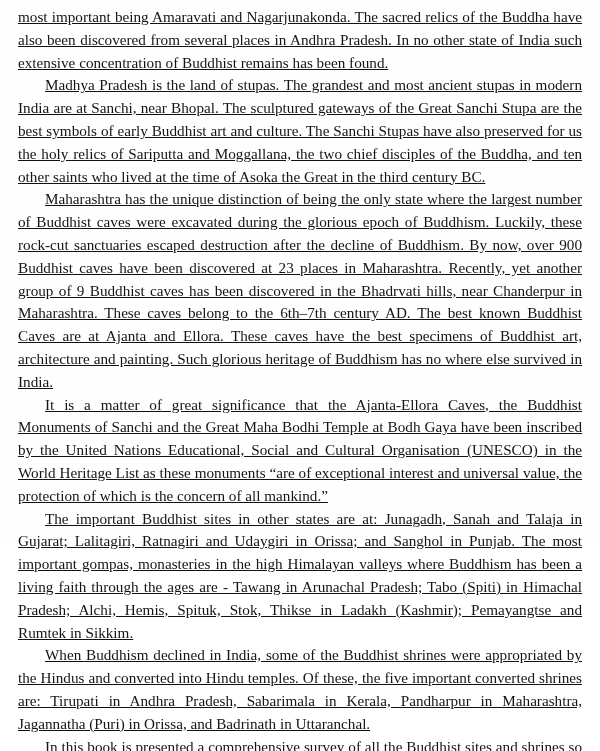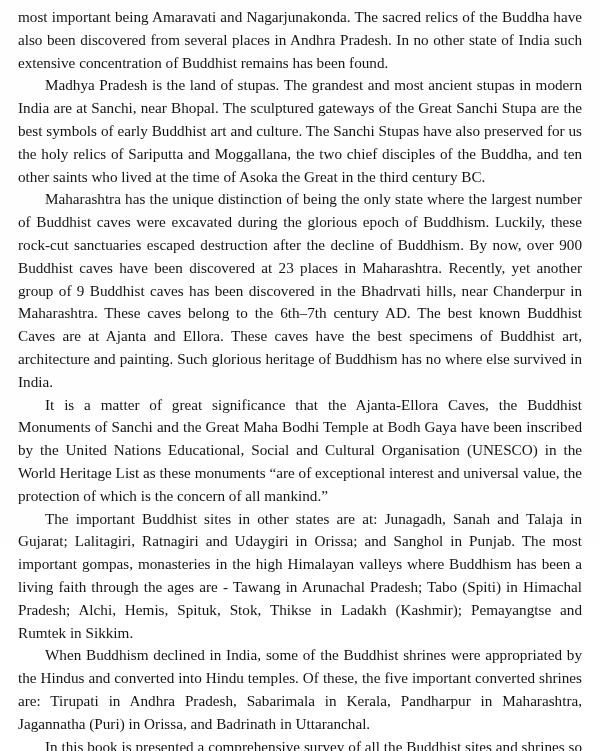--- a/index.html
+++ b/index.html
@@ -15,20 +15,21 @@
     color: #111111;
     overflow: hidden;
   }
   .page {
     position: relative;
     width: 600px;
     height: 546px;
     background: #fefefe;
     box-sizing: border-box;
     padding: 6px 18px 0 18px;
+    text-decoration: underline;
   }
   .body-text {
     width: 564px;
     font-size: 15.2px;
     line-height: 22.8px;
     text-align: justify;
     text-justify: inter-word;
     color: #141414;
     -webkit-font-smoothing: antialiased;
   }

